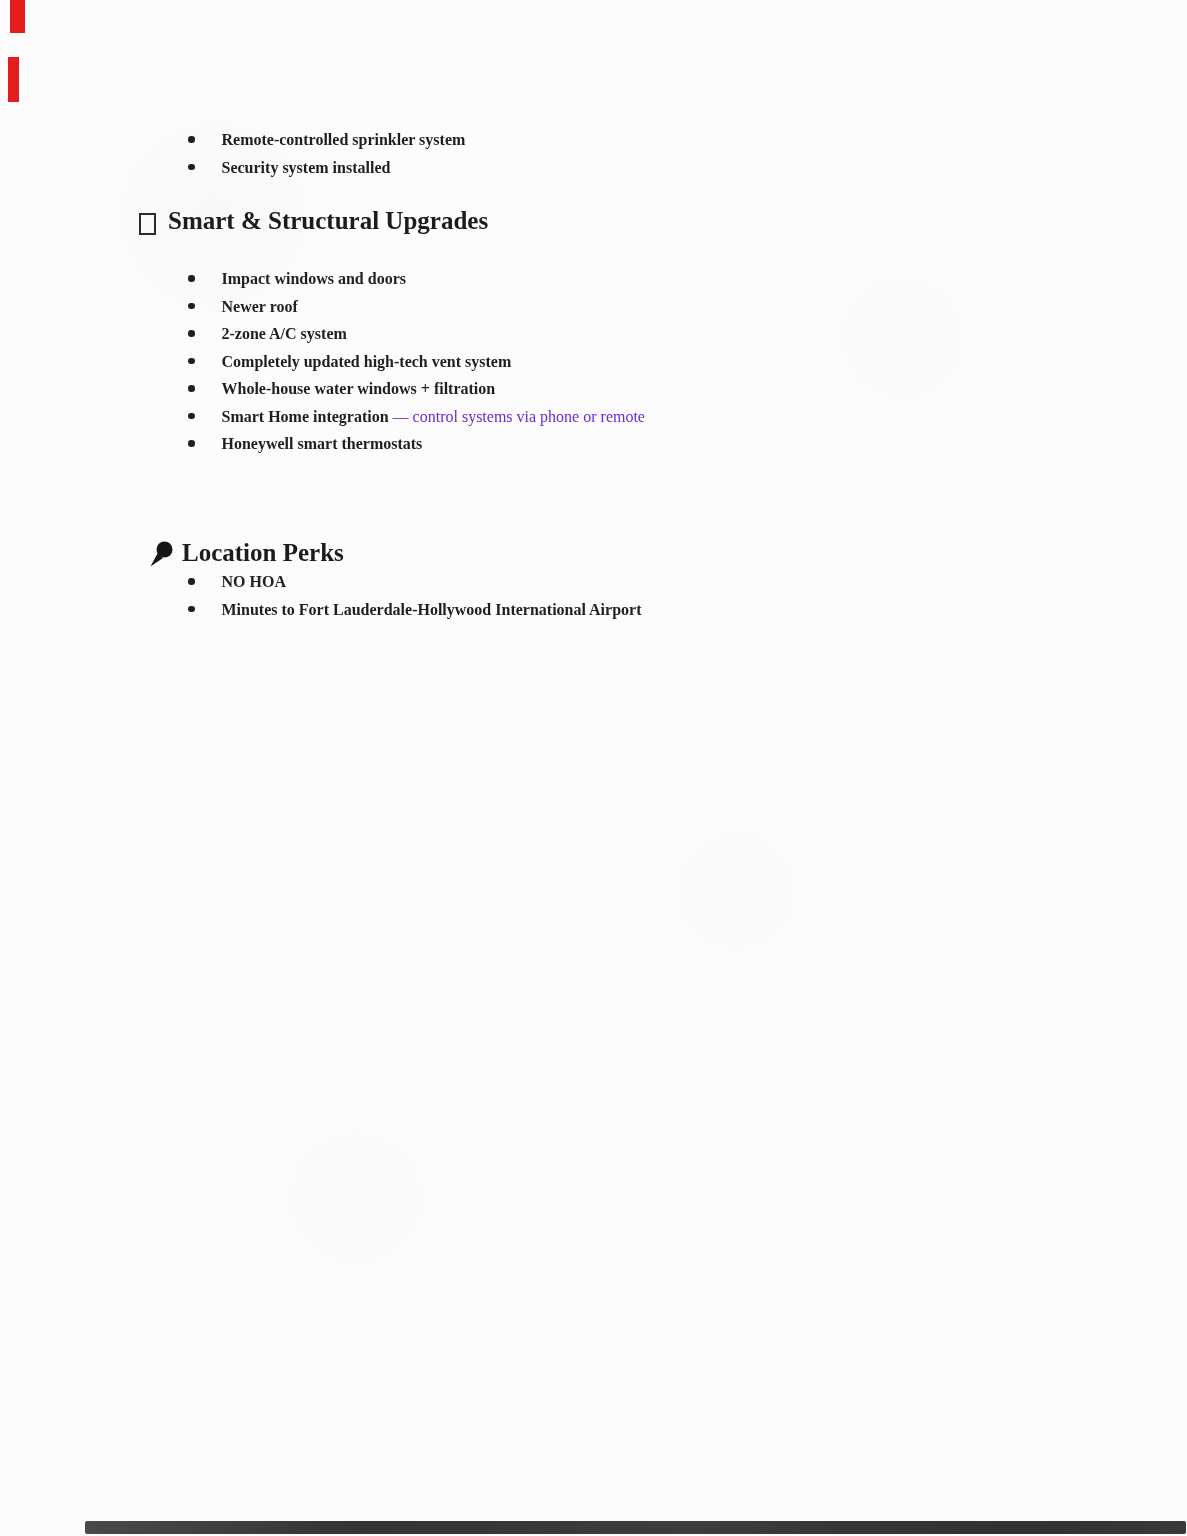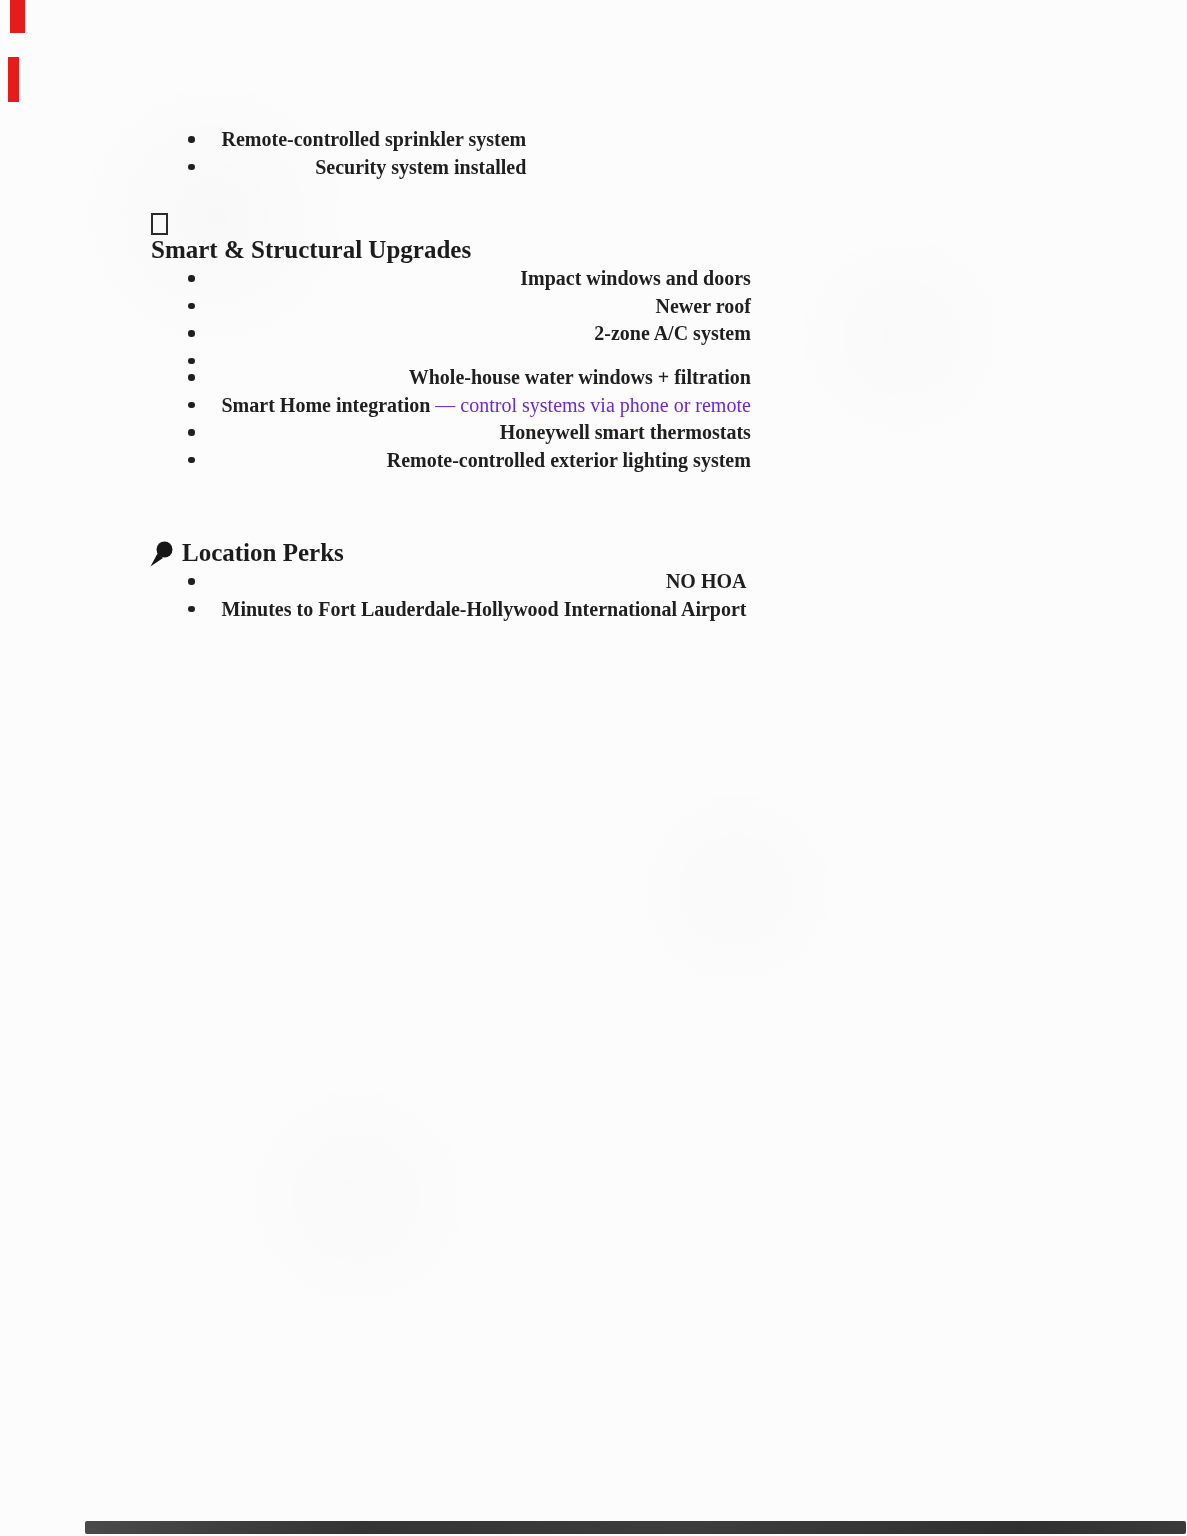--- a/index.html
+++ b/index.html
@@ -28,25 +28,24 @@
   .bullet-list {
     position: absolute;
     left: 188px;
     margin: 0;
     padding: 0;
     list-style: none;
   }
   .bullet-list li {
     display: flex;
     align-items: flex-start;
-    font-size: 20px;
+    font-size: 16px;
     font-weight: bold;
     line-height: 27.5px;
     white-space: nowrap;
-    justify-content: space-between;
   }
   .dot {
     flex: 0 0 auto;
     width: 6.5px;
     height: 6.5px;
     border-radius: 50%;
     background: #1f1f1f;
     margin: 10px 27px 0 0;
   }
   .reg {
@@ -56,21 +55,21 @@
   .heading {
     position: absolute;
     display: flex;
     align-items: flex-start;
     font-size: 25px;
     font-weight: bold;
     line-height: 30px;
     color: #1c1c1c;
     white-space: nowrap;
   }
-  #section-heading-1 { left: 151px; top: 206px; flex-direction: column; }
+  #section-heading-1 { left: 139px; top: 206px; }
   #section-heading-2 { left: 148px; top: 538px; }
   .checkbox-glyph {
     width: 13px;
     height: 18px;
     border: 2px solid #2b2b2b;
     margin: 7px 12px 0 0;
   }
   .pin-glyph {
     width: 26px;
     height: 28px;
@@ -128,36 +127,33 @@
   <li>
     <span class="dot"></span>
     <span><b>Newer roof</b><span class="reg"></span></span>
   </li>
   <li>
     <span class="dot"></span>
     <span><b>2-zone A/C system</b><span class="reg"></span></span>
   </li>
   <li>
     <span class="dot"></span>
+    <span><b>Completely updated high-tech vent system</b><span class="reg"></span></span>
   </li>
   <li>
     <span class="dot"></span>
     <span><b>Whole-house water windows + filtration</b><span class="reg"></span></span>
   </li>
   <li>
     <span class="dot"></span>
     <span><b>Smart Home integration</b><span class="reg"> — control systems via phone or remote</span></span>
   </li>
   <li>
     <span class="dot"></span>
     <span><b>Honeywell smart thermostats</b><span class="reg"></span></span>
-  </li>
-  <li>
-    <span class="dot"></span>
-    <span><b>Remote-controlled exterior lighting system</b><span class="reg"></span></span>
   </li>
 </ul>
 
 <div id="section-heading-2" class="heading">
   <span class="pin-glyph">
     <svg width="26" height="28" viewBox="0 0 26 28">
       <circle cx="16.5" cy="9.5" r="8" fill="#161616"></circle>
       <polygon points="9.5,13.5 15,18 2.5,26.5" fill="#161616"></polygon>
     </svg>
   </span>

